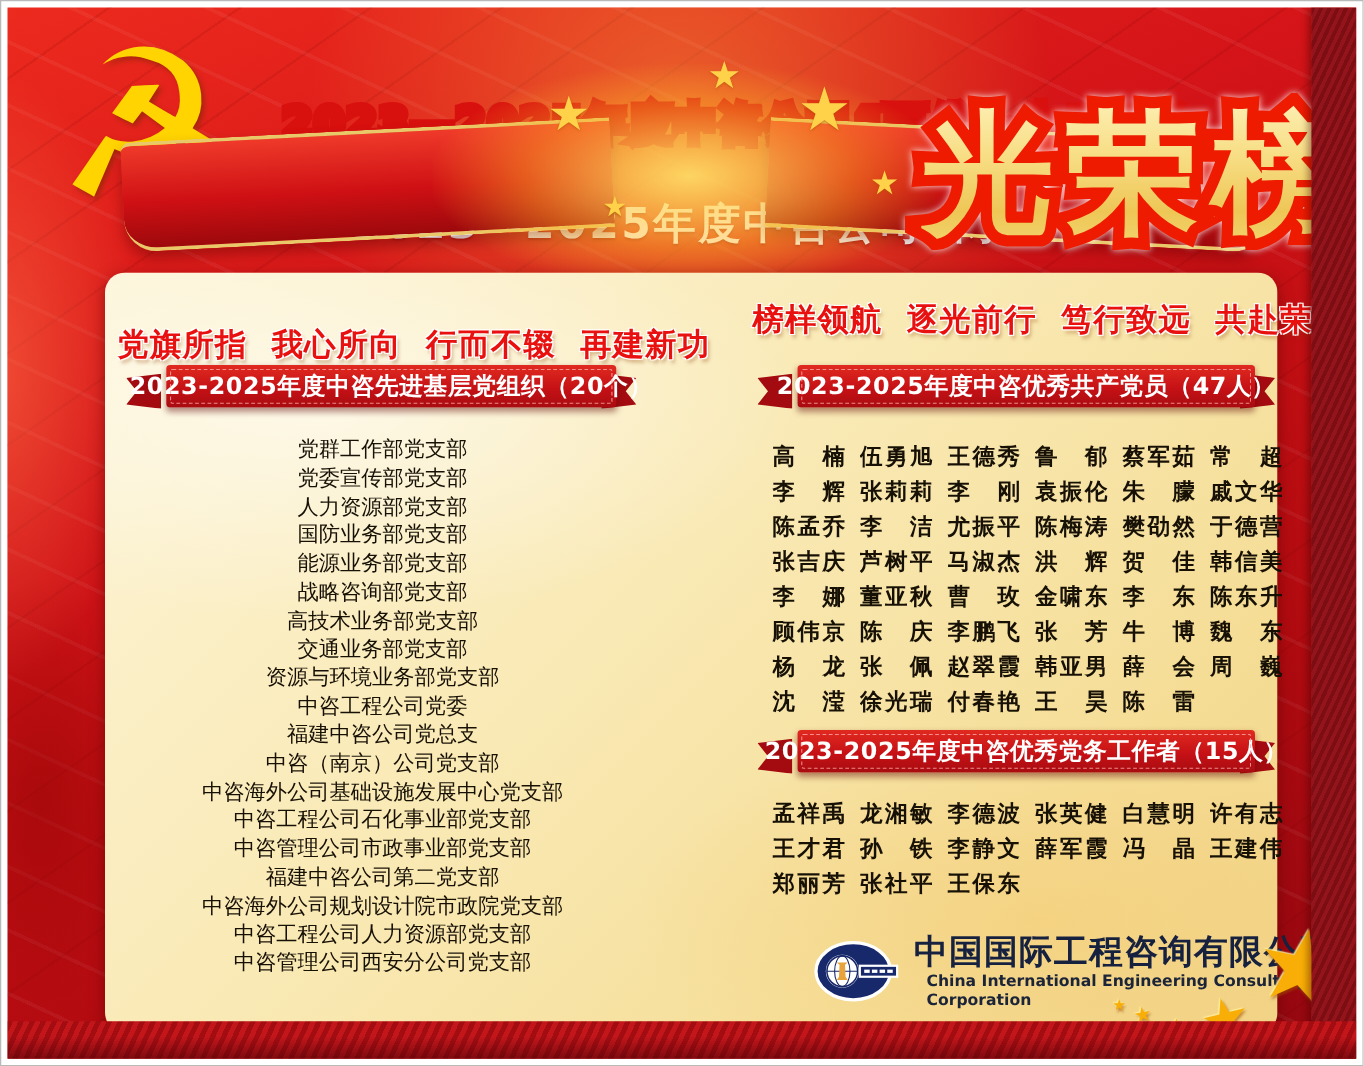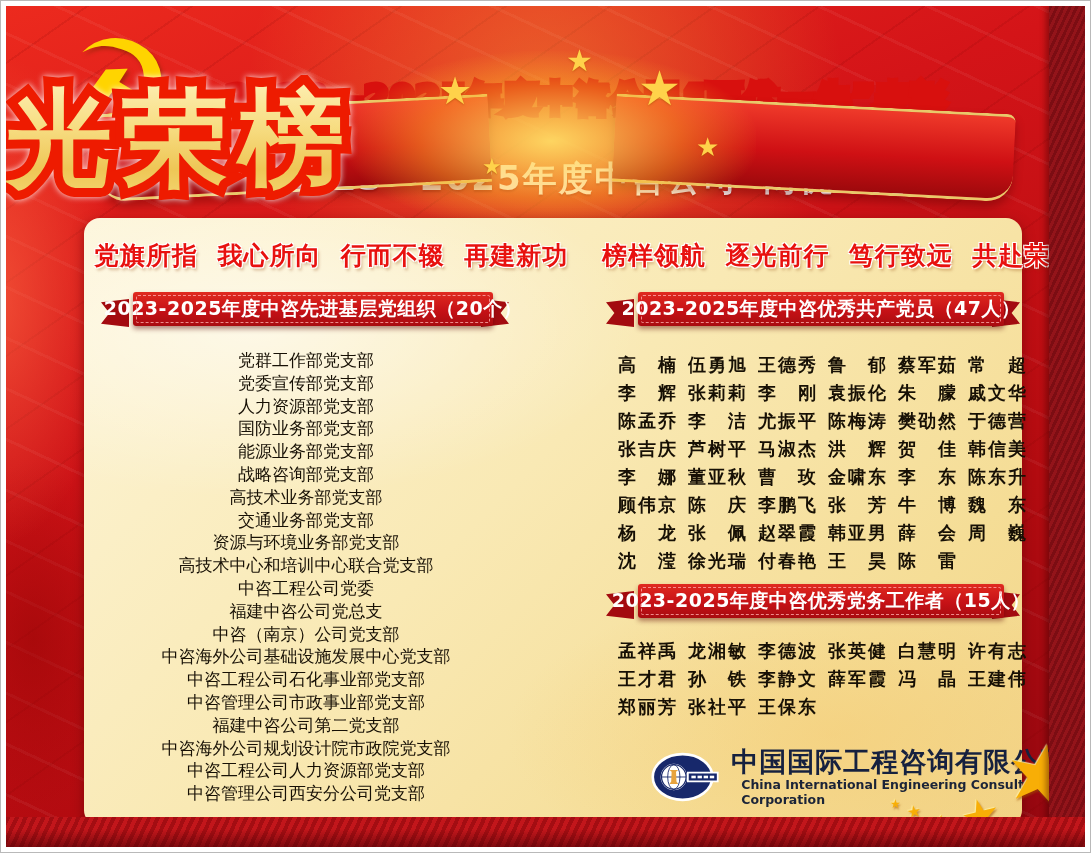--- a/index.html
+++ b/index.html
@@ -54,21 +54,21 @@
     box-shadow:0 6px 10px rgba(90,0,0,.4);
   }
   .ribbon-wing.left{left:92px;width:392px;transform:rotate(-3deg);border-radius:8px 0 0 26px;}
   .ribbon-wing.right{left:608px;width:400px;transform:rotate(3deg);border-radius:0 8px 26px 0;}
   .burst{
     position:absolute;left:340px;top:45px;width:410px;height:180px;
     background:radial-gradient(ellipse at 50% 50%, rgba(255,220,100,.95), rgba(255,180,40,.45) 45%, rgba(255,160,0,0) 72%);
   }
   .deco-star{position:absolute;color:#ffd24a;text-shadow:0 1px 2px rgba(170,80,0,.6);line-height:1;}
   .glory{
-    position:absolute;left:0;top:72px;width:100%;text-align:left;
+    position:absolute;left:0;top:72px;width:100%;text-align:right;
     font-size:106px;font-weight:800;letter-spacing:10px;line-height:1.15;
   }
   .glory .under{-webkit-text-stroke:18px #ee1b00;color:#ee1b00;filter:drop-shadow(0 0 3px rgba(255,255,255,.9));}
   .glory .over{
     position:relative;
     background:linear-gradient(180deg,#fdf0b6 0%,#f7dd83 40%,#eec656 75%,#f3d670 100%);
     -webkit-background-clip:text;background-clip:text;color:#f2cf5e;
     -webkit-text-fill-color:transparent;
   }
   
@@ -78,21 +78,21 @@
       radial-gradient(ellipse 60% 40% at 18% 18%, rgba(255,255,255,.55), rgba(255,255,255,0) 70%),
       radial-gradient(ellipse 50% 35% at 80% 85%, rgba(244,200,110,.45), rgba(244,200,110,0) 70%),
       linear-gradient(135deg,#fdf5d8 0%,#f9e9b4 45%,#f5dd96 78%,#f2d488 100%);
     box-shadow:0 4px 12px rgba(80,0,0,.5);
   }
   .slogan{
     position:absolute;top:233px;width:460px;text-align:center;white-space:pre;
     font-size:25px;font-weight:800;color:#e8110f;letter-spacing:1px;
     text-shadow:-1px -1px 0 #fff,1px -1px 0 #fff,-1px 1px 0 #fff,1px 1px 0 #fff,2px 3px 3px rgba(140,60,0,.35);
   }
-  .slogan.left{left:88px;}
+  .slogan.left{left:88px;margin-top:20px;}
   .slogan.right{left:596px;}
   
   .sec-ribbon{position:absolute;height:38px;}
   .sec-ribbon .tail{position:absolute;top:7px;width:28px;height:28px;background:#a30b10;}
   .sec-ribbon .tail.l{left:0;clip-path:polygon(100% 0,0 12%,30% 50%,0 88%,100% 100%);}
   .sec-ribbon .tail.r{right:0;clip-path:polygon(0 0,100% 12%,70% 50%,100% 88%,0 100%);}
   .sec-ribbon .band{
     position:absolute;left:32px;right:16px;top:0;height:34px;
     background:linear-gradient(180deg,#e02a20 0%,#c61116 55%,#a80c10 100%);
     border-radius:3px;box-shadow:0 3px 5px rgba(90,0,0,.45);
@@ -180,21 +180,20 @@
     <div class="org-list">
         <div class="org-item">党群工作部党支部</div>
         <div class="org-item">党委宣传部党支部</div>
         <div class="org-item">人力资源部党支部</div>
         <div class="org-item">国防业务部党支部</div>
         <div class="org-item">能源业务部党支部</div>
         <div class="org-item">战略咨询部党支部</div>
         <div class="org-item">高技术业务部党支部</div>
         <div class="org-item">交通业务部党支部</div>
         <div class="org-item">资源与环境业务部党支部</div>
-        <div class="org-item">高技术中心和培训中心联合党支部</div>
         <div class="org-item">中咨工程公司党委</div>
         <div class="org-item">福建中咨公司党总支</div>
         <div class="org-item">中咨（南京）公司党支部</div>
         <div class="org-item">中咨海外公司基础设施发展中心党支部</div>
         <div class="org-item">中咨工程公司石化事业部党支部</div>
         <div class="org-item">中咨管理公司市政事业部党支部</div>
         <div class="org-item">福建中咨公司第二党支部</div>
         <div class="org-item">中咨海外公司规划设计院市政院党支部</div>
         <div class="org-item">中咨工程公司人力资源部党支部</div>
         <div class="org-item">中咨管理公司西安分公司党支部</div>

